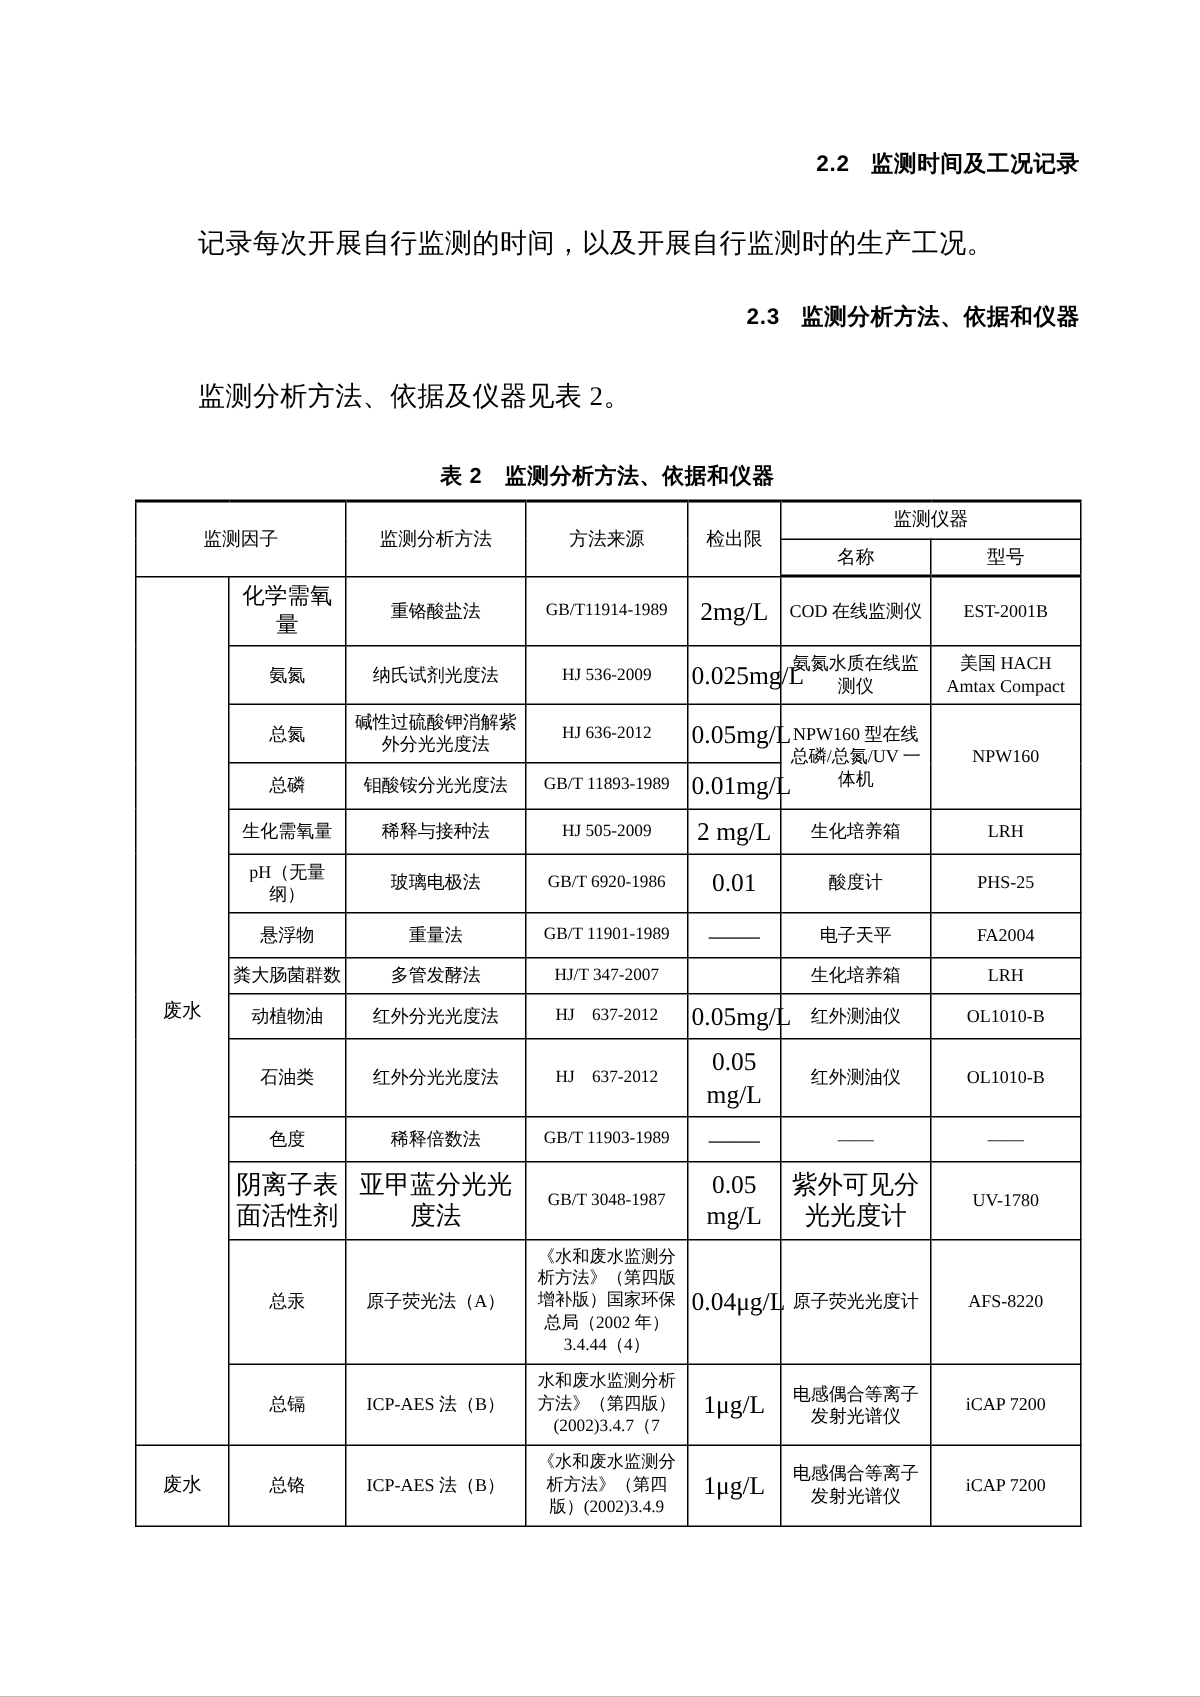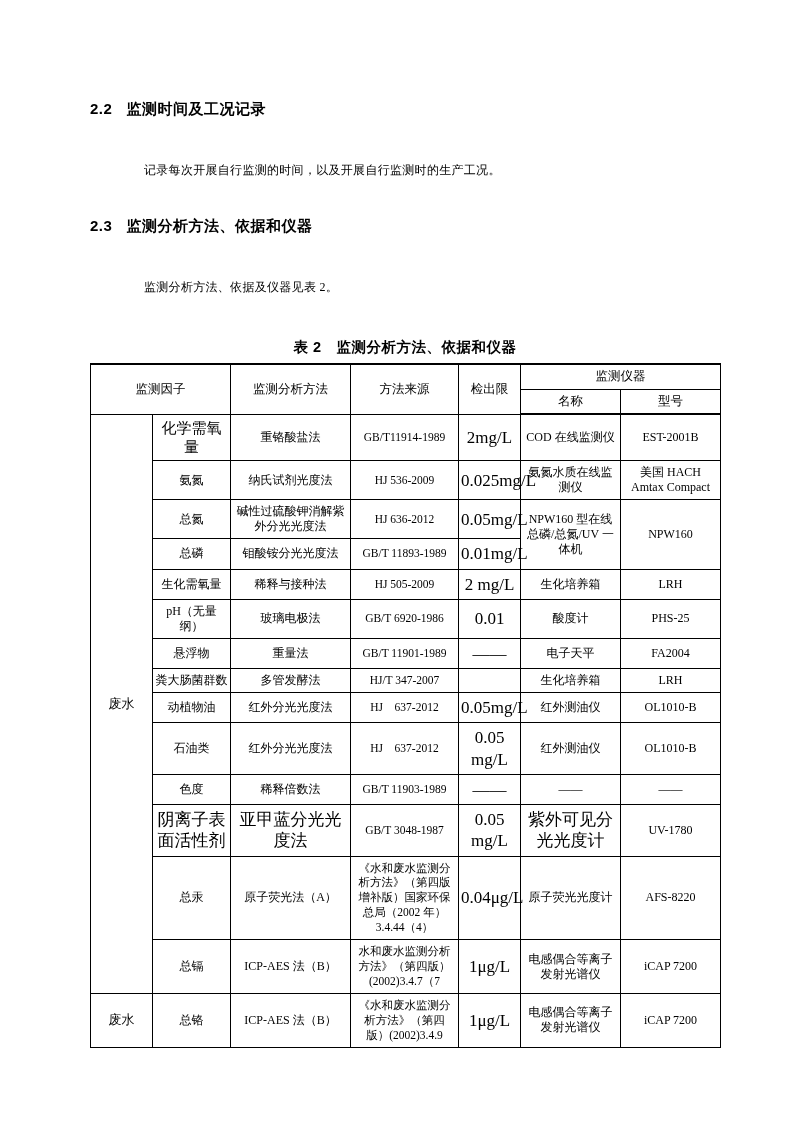--- a/index.html
+++ b/index.html
@@ -24,25 +24,26 @@
     top: 100px;
     width: 630px;
   }
   h2.sec {
     font-family: "Liberation Sans", "DejaVu Sans", sans-serif;
     font-size: 15px;
     font-weight: bold;
     margin: 0 0 0 0;
     padding: 0;
     letter-spacing: 0.5px;
+    text-align: right;
   }
   .sec-wrap { margin-left: 38px; }
   p.para {
-    font-size: 12px;
-    margin: 16px;
+    font-size: 18px;
+    margin: 4px;
     padding: 0;
     line-height: 1.5;
     letter-spacing: 0.3px;
   }
   .gap-a { height: 26px; }
   .gap-b { height: 22px; }
   .gap-c { height: 26px; }
   .tbl-title {
     text-align: center;
     font-family: "Liberation Sans", "DejaVu Sans", sans-serif;

